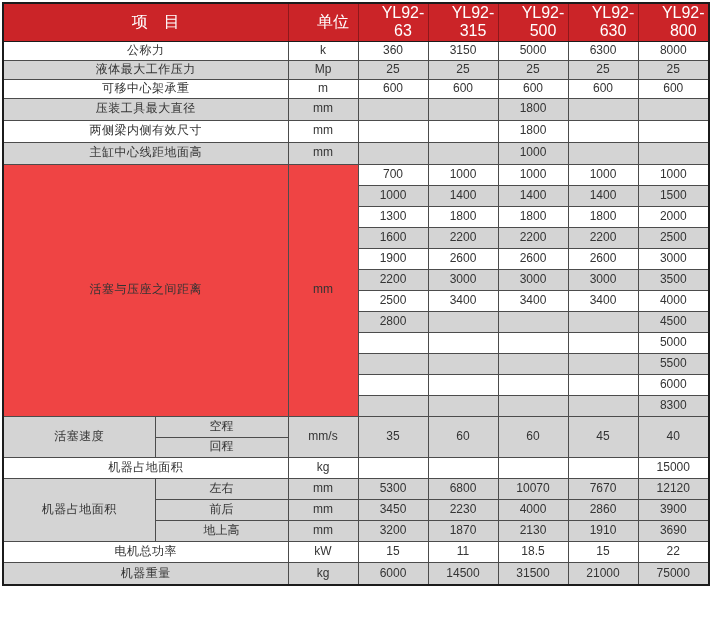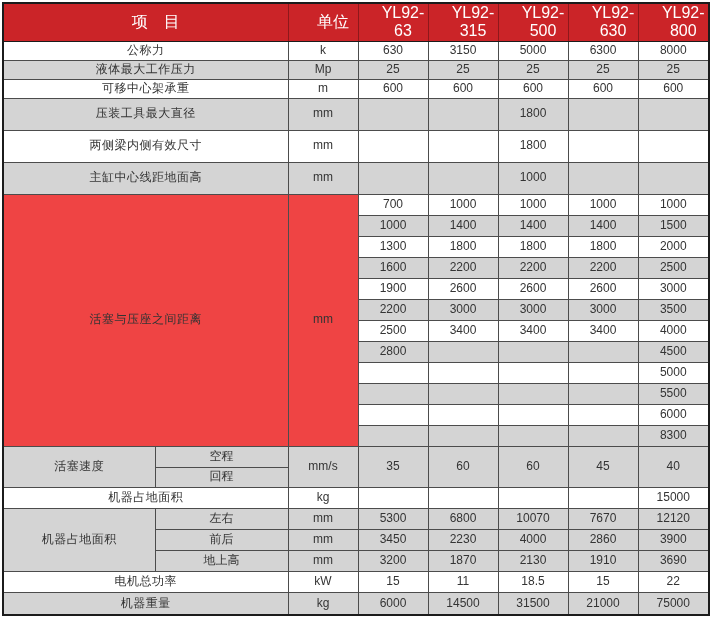--- a/index.html
+++ b/index.html
@@ -34,21 +34,21 @@
     color: #ffffff;
     font-weight: normal;
     font-size: 16px;
     border-color: #8e181b;
     border-bottom-color: #1b1b1b;
     padding-left: 20px;
   }
   tr.g td { background: #d4d4d4; }
   td.wbg { background: #ef4444; }
   tr.rh30 { height: 19px; }
-  tr.rh31 { height: 32px; border-radius: 8px; }
+  tr.rh31 { height: 22px; border-radius: 8px; }
   tr.rh21 { height: 21px; }
   tr.rh20 { height: 20px; }
   tr.rh23 { height: 23px; margin-top: 20px; }
   td.lbl { letter-spacing: 0.5px; }
 </style>
 </head>
 <body>
 
 <div class="wrap">
 <table class="spec">
@@ -71,21 +71,21 @@
       <th>YL92-500</th>
       <th>YL92-630</th>
       <th>YL92-800</th>
     </tr>
   </thead>
   <tbody>
 
     <tr class="rh30">
       <td colspan="2" class="lbl">公称力</td>
       <td>k</td>
-      <td>630</td>
+      <td>360</td>
       <td>3150</td>
       <td>5000</td>
       <td>6300</td>
       <td>8000</td>
     </tr>
     <tr class="rh30 g">
       <td colspan="2" class="lbl">液体最大工作压力</td>
       <td>Mp</td>
       <td>25</td>
       <td>25</td>

